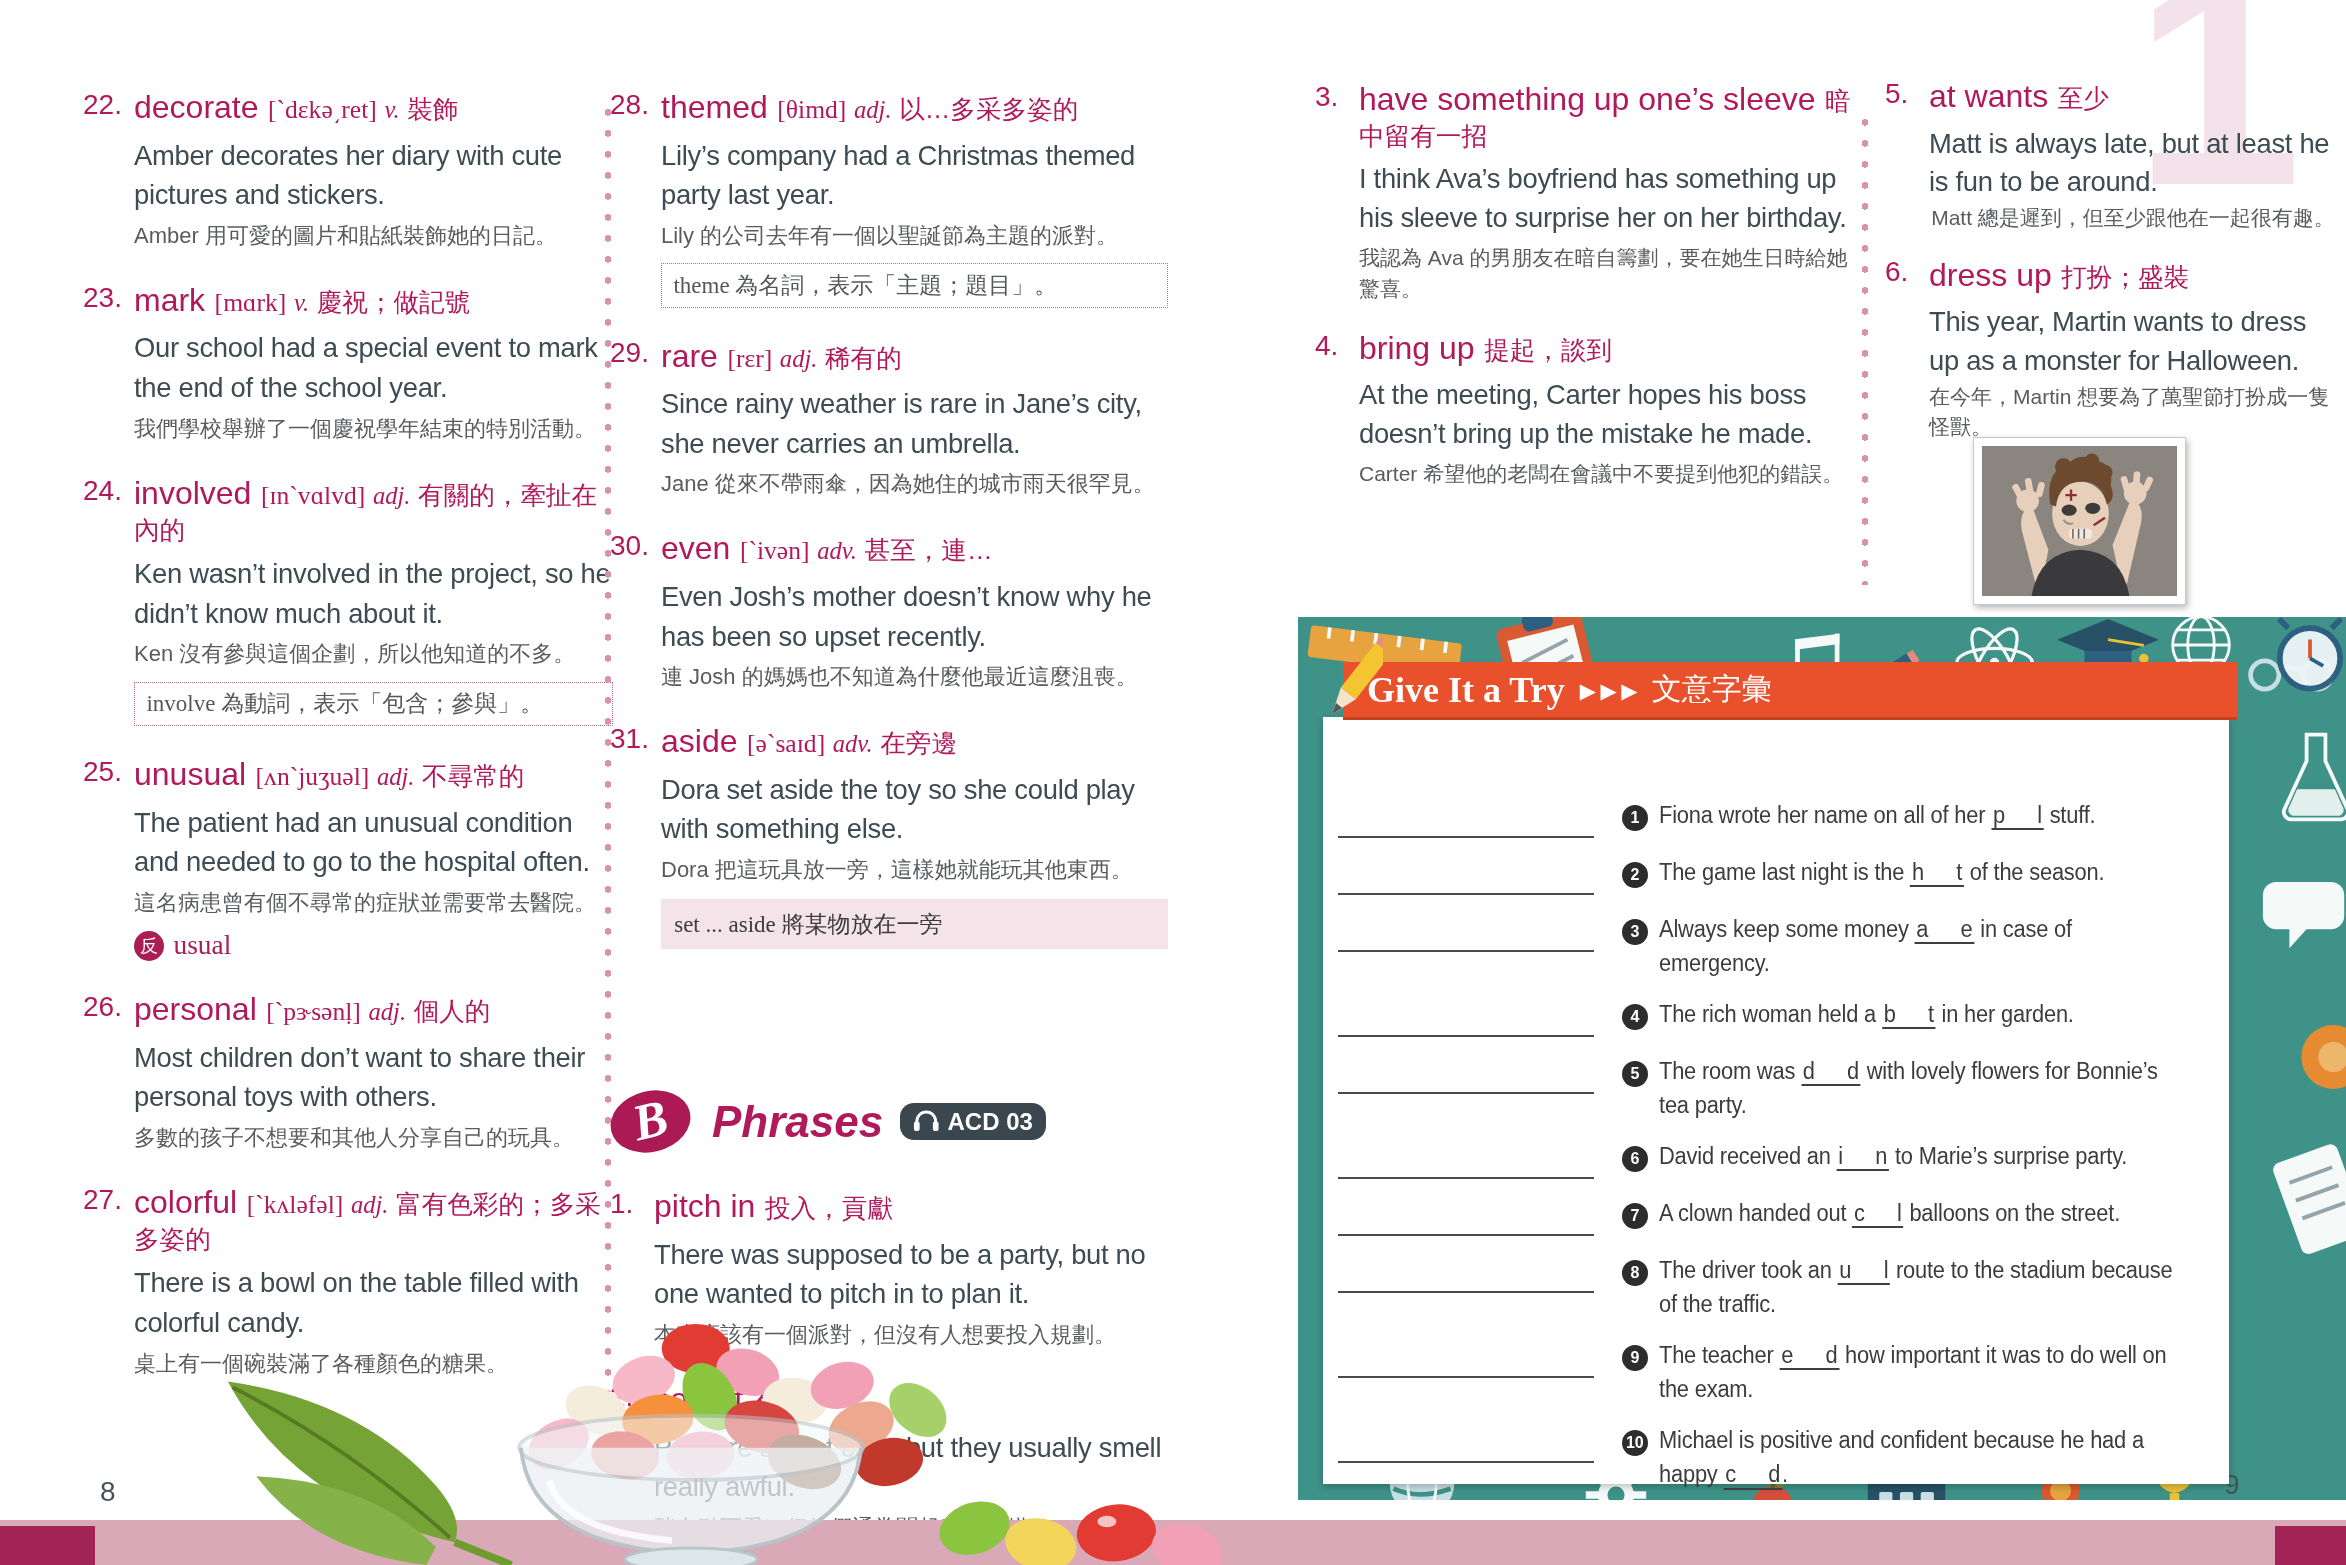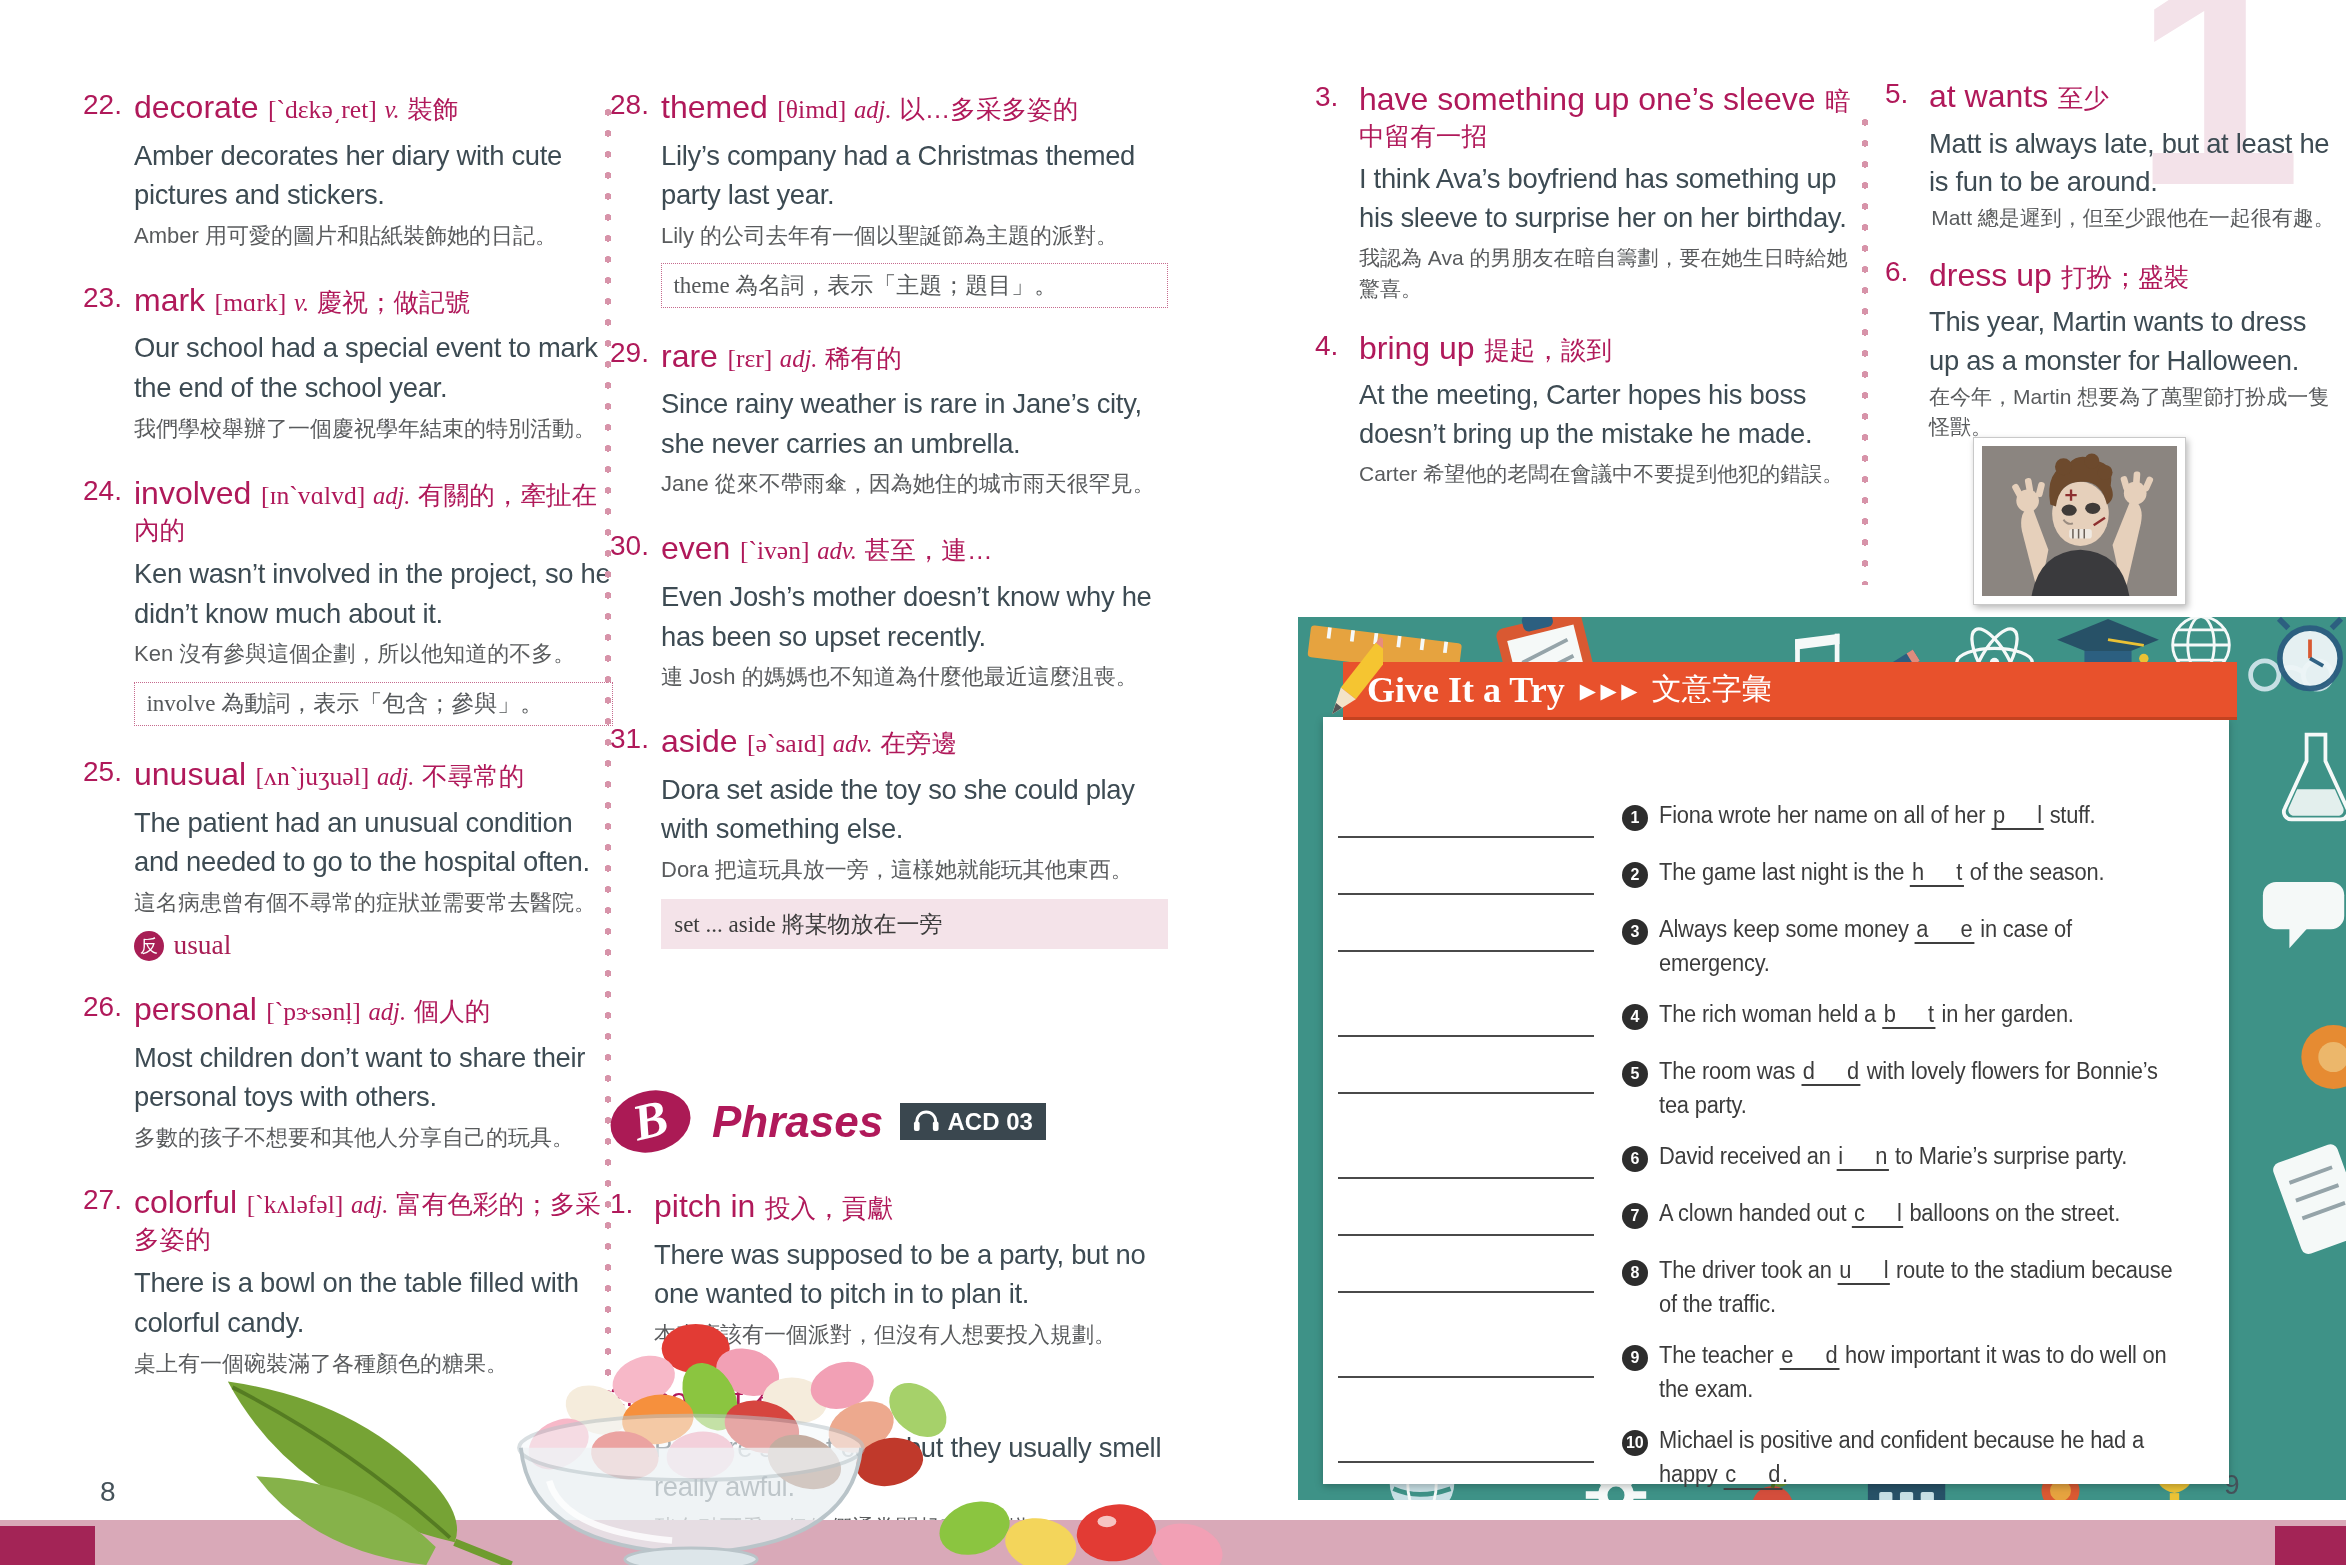--- a/index.html
+++ b/index.html
@@ -27,21 +27,21 @@
   .anti-word{color:#a81e55;font-size:27.4px;font-family:"Liberation Serif",serif;margin-left:9.5px;}
   
   .dotted{position:absolute;width:7.6px;background-image:radial-gradient(circle 3.3px at 3.8px 10.4px,#d793a9 97%,rgba(0,0,0,0) 100%);
           background-size:7.6px 21px;background-repeat:repeat-y;}
   
   .phrases-header{display:flex;align-items:center;margin:0 0 34px 0;}
   .b-badge{display:inline-block;width:81px;height:61px;background:#ab1a55;border-radius:50%;
            transform:rotate(-14deg);color:#fff;font-family:"Liberation Serif",serif;font-style:italic;
            font-weight:bold;font-size:51px;text-align:center;line-height:59px;flex:0 0 auto;}
   .phrases-title{font-size:44px;font-weight:bold;font-style:italic;color:#b0195a;margin:0 17px 0 21px;}
-  .audio-pill{display:inline-flex;align-items:center;background:#3a474f;border-radius:0;
+  .audio-pill{display:inline-flex;align-items:center;background:#3a474f;border-radius:14px;
               padding:4.7px 13.2px;color:#fff;font-size:24px;font-weight:bold;gap:7.6px;}
   
   #tealbox{position:absolute;left:1298px;top:617px;width:1049px;height:883px;background:#3e9287;overflow:hidden;}
   .ticon{position:absolute;opacity:.95;}
   #ex-banner{position:absolute;left:45px;top:45px;width:894px;height:55px;background:#e8512c;
              border-bottom:3.8px solid #c34220;display:flex;align-items:center;z-index:3;}
   #ex-banner .pencil{position:absolute;left:-13.2px;top:-32px;}
   .ex-title{color:#fff;font-family:"Liberation Serif",serif;font-weight:bold;font-size:36px;margin-left:24px;}
   .ex-arrows{color:#fff;font-size:21px;letter-spacing:4.7px;margin:3.8px 9.5px 0 15px;}
   .ex-subtitle{color:#fff;font-size:30px;}

